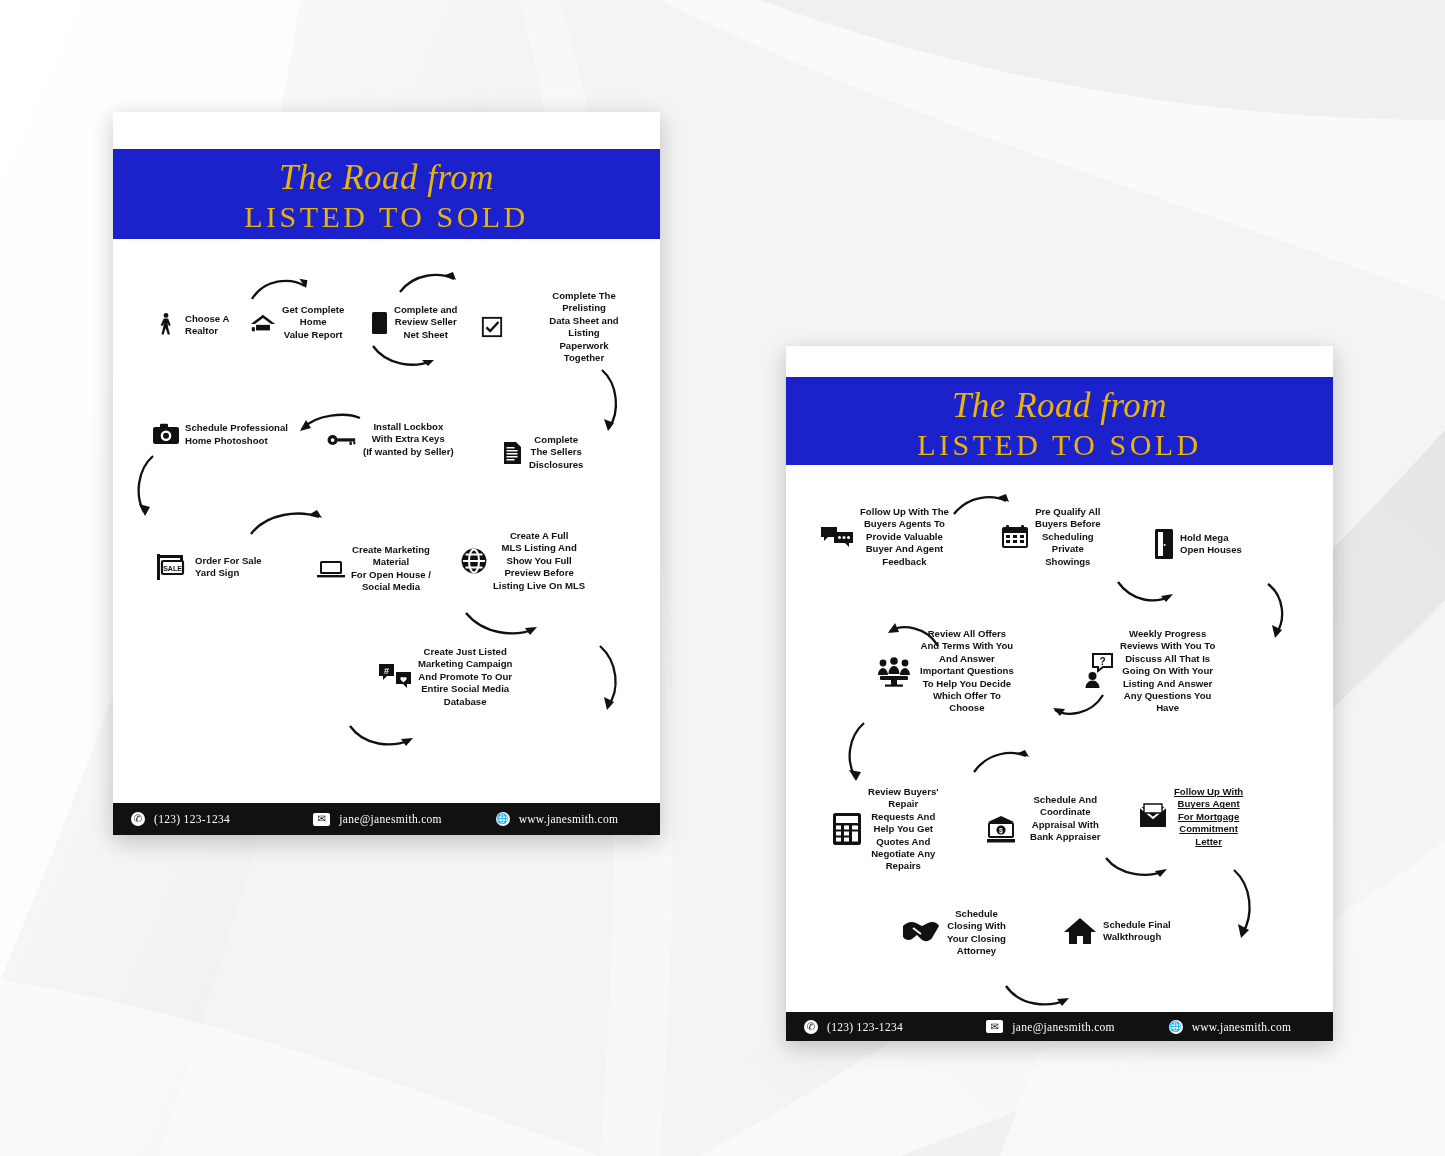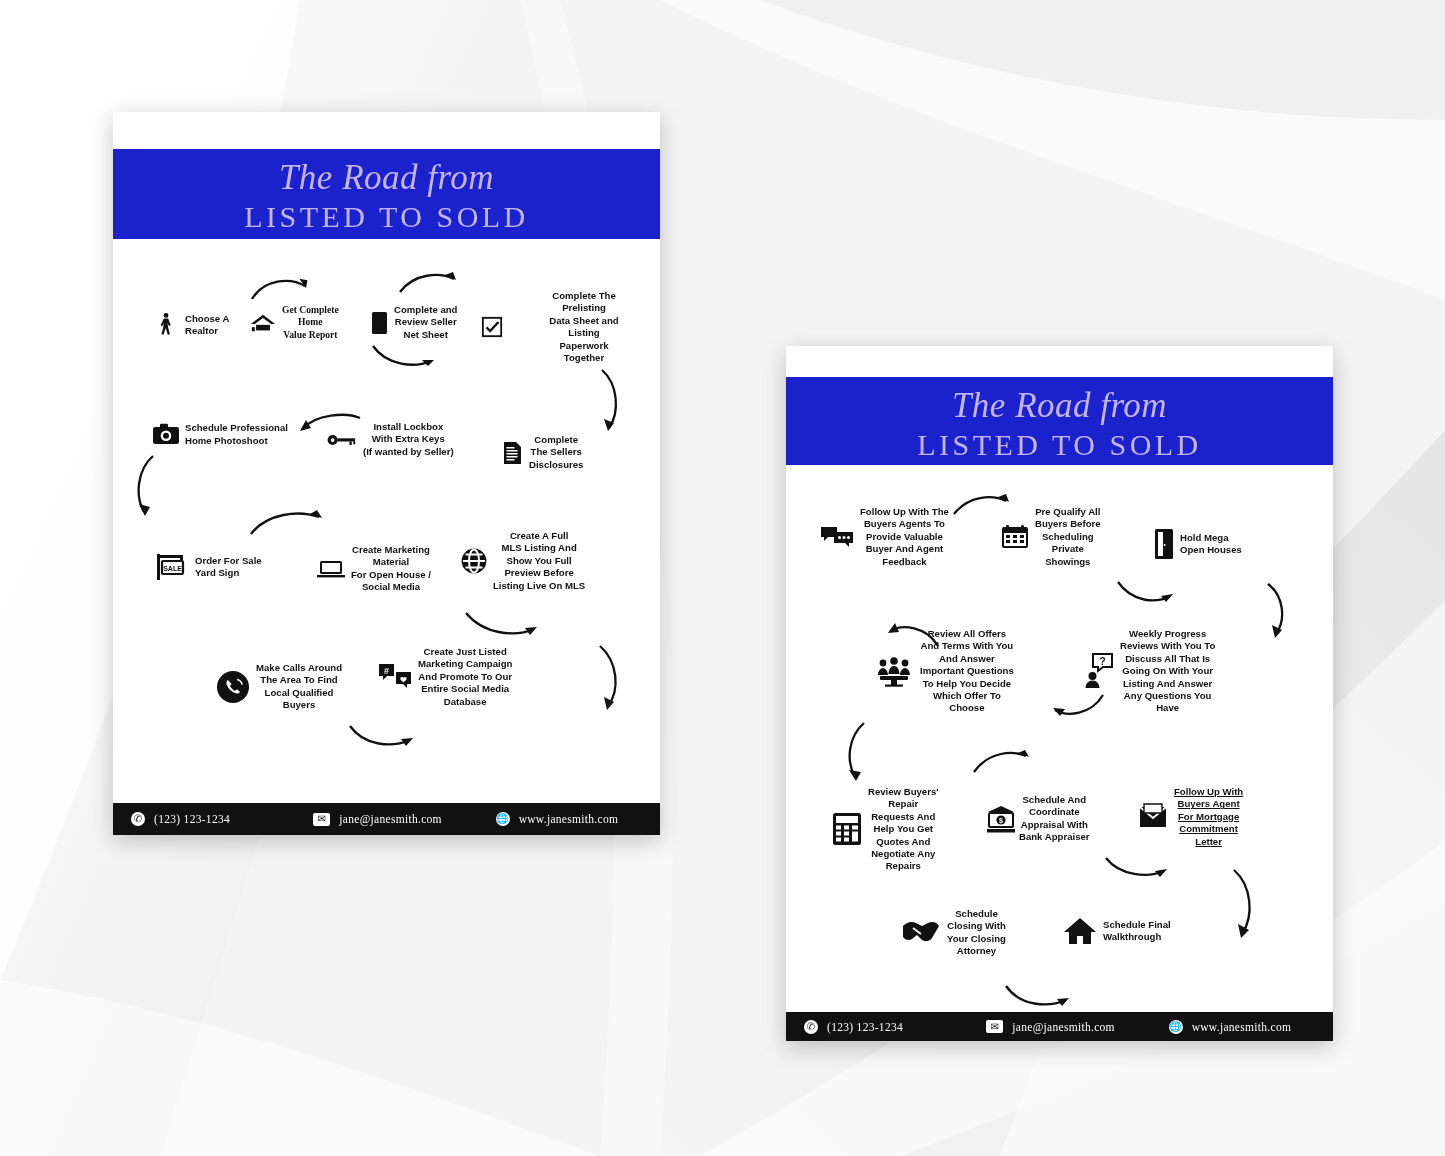--- a/index.html
+++ b/index.html
@@ -38,21 +38,21 @@
     top: 346px;
     width: 547px;
     height: 695px;
   }
 
   .banner {
     position: absolute;
     left: 0;
     width: 100%;
     background: #1b22cc;
-    color: #c4b5fd;
+    color: #eab308;
     text-align: center;
     box-sizing: border-box;
   }
   #page-1 .banner { top: 37px; height: 90px; padding-top: 7px; }
   #page-2 .banner { top: 31px; height: 88px; padding-top: 7px; }
 
   .banner .script {
     font-family: "Liberation Serif", serif;
     font-style: italic;
     font-size: 35px;
@@ -115,22 +115,22 @@
     gap: 6px;
   }
   .node .label {
     font-size: 9.6px;
     line-height: 12.4px;
     font-weight: bold;
     color: #111111;
   }
   .node.stack {
     flex-direction: column;
-    gap: 3px;
-    align-items: center;
+    gap: 14px;
+    align-items: flex-end;
   }
   .node .label.center { text-align: center; }
   .icon {
     width: 26px;
     height: 26px;
     flex: 0 0 auto;
     color: #111111;
     display: block;
   }
   .icon svg { display: block; width: 100%; height: 100%; }
@@ -252,21 +252,21 @@
     </div>
 
     <div class="node" style="left:137px;top:192px;width:130px;">
       <span class="icon">
         <svg viewBox="0 0 28 24" fill="#111">
             <path d="M14 3 27 13h-4.2L14 6.6 5.2 13H1z"></path>
             <path d="M6.5 14h15v6h-15z"></path>
             <path d="M2 16.5h3.2v4.4H2z"></path>
           </svg>
       </span>
-      <span class="label center" style="white-space:pre-line;font-family:Liberation Serif, serif;">Get Complete
+      <span class="label center" style="white-space:pre-line;">Get Complete
 Home
 Value Report</span>
     </div>
 
     <div class="node" style="left:258px;top:192px;width:120px;">
       <span class="icon" style="width:17px;height:24px;">
         <svg viewBox="0 0 17 24" fill="#111">
             <rect x="1" y="1" width="15" height="22" rx="1.6"></rect>
           </svg>
       </span>
@@ -364,33 +364,20 @@
             <path d="M2 13h22M4.5 6.5h17M4.5 19.5h17" stroke="#fff"></path>
           </svg>
       </span>
       <span class="label center" style="white-space:pre-line;">Create A Full
 MLS Listing And
 Show You Full
 Preview Before
 Listing Live On MLS</span>
     </div>
 
-    <div class="node" style="left:103px;top:550px;width:165px;">
-      <span class="icon" style="width:34px;height:34px;">
-        <svg viewBox="0 0 34 34">
-            <circle cx="17" cy="17" r="16" fill="#111"></circle>
-            <path d="M12 10c-1.6 1.3-2 3-1.2 4.9 1.5 3.6 4.6 6.7 8.3 8.2 1.9.8 3.6.4 4.9-1.2l-3-2.6-2 1.6c-1.9-1-4-3.1-5-5l1.6-2z" fill="#fff"></path>
-            <path d="M21 9.5c2.6.5 4.6 2.5 5.1 5.1" fill="none" stroke="#fff" stroke-width="1.6"></path>
-          </svg>
-      </span>
-      <span class="label center" style="white-space:pre-line;">Make Calls Around
-The Area To Find
-Local Qualified
-Buyers</span>
-    </div>
 
     <div class="node" style="left:265px;top:534px;width:165px;">
       <span class="icon" style="width:34px;height:30px;">
         <svg viewBox="0 0 34 30" fill="#111">
             <path d="M1 2h15v12H9l-4 4v-4H1z"></path>
             <text x="8.5" y="11.5" font-size="9" text-anchor="middle" fill="#fff" font-family="Liberation Sans, sans-serif" font-weight="bold">#</text>
             <path d="M18 10h15v12h-4v4l-4-4h-7z"></path>
             <path d="M25.5 20.4c-1.6-1.3-3.2-2.4-3.2-3.8 0-1 .8-1.7 1.7-1.7.8 0 1.2.4 1.5.9.3-.5.8-.9 1.5-.9 1 0 1.7.8 1.7 1.7 0 1.4-1.6 2.5-3.2 3.8z" fill="#fff"></path>
           </svg>
       </span>

